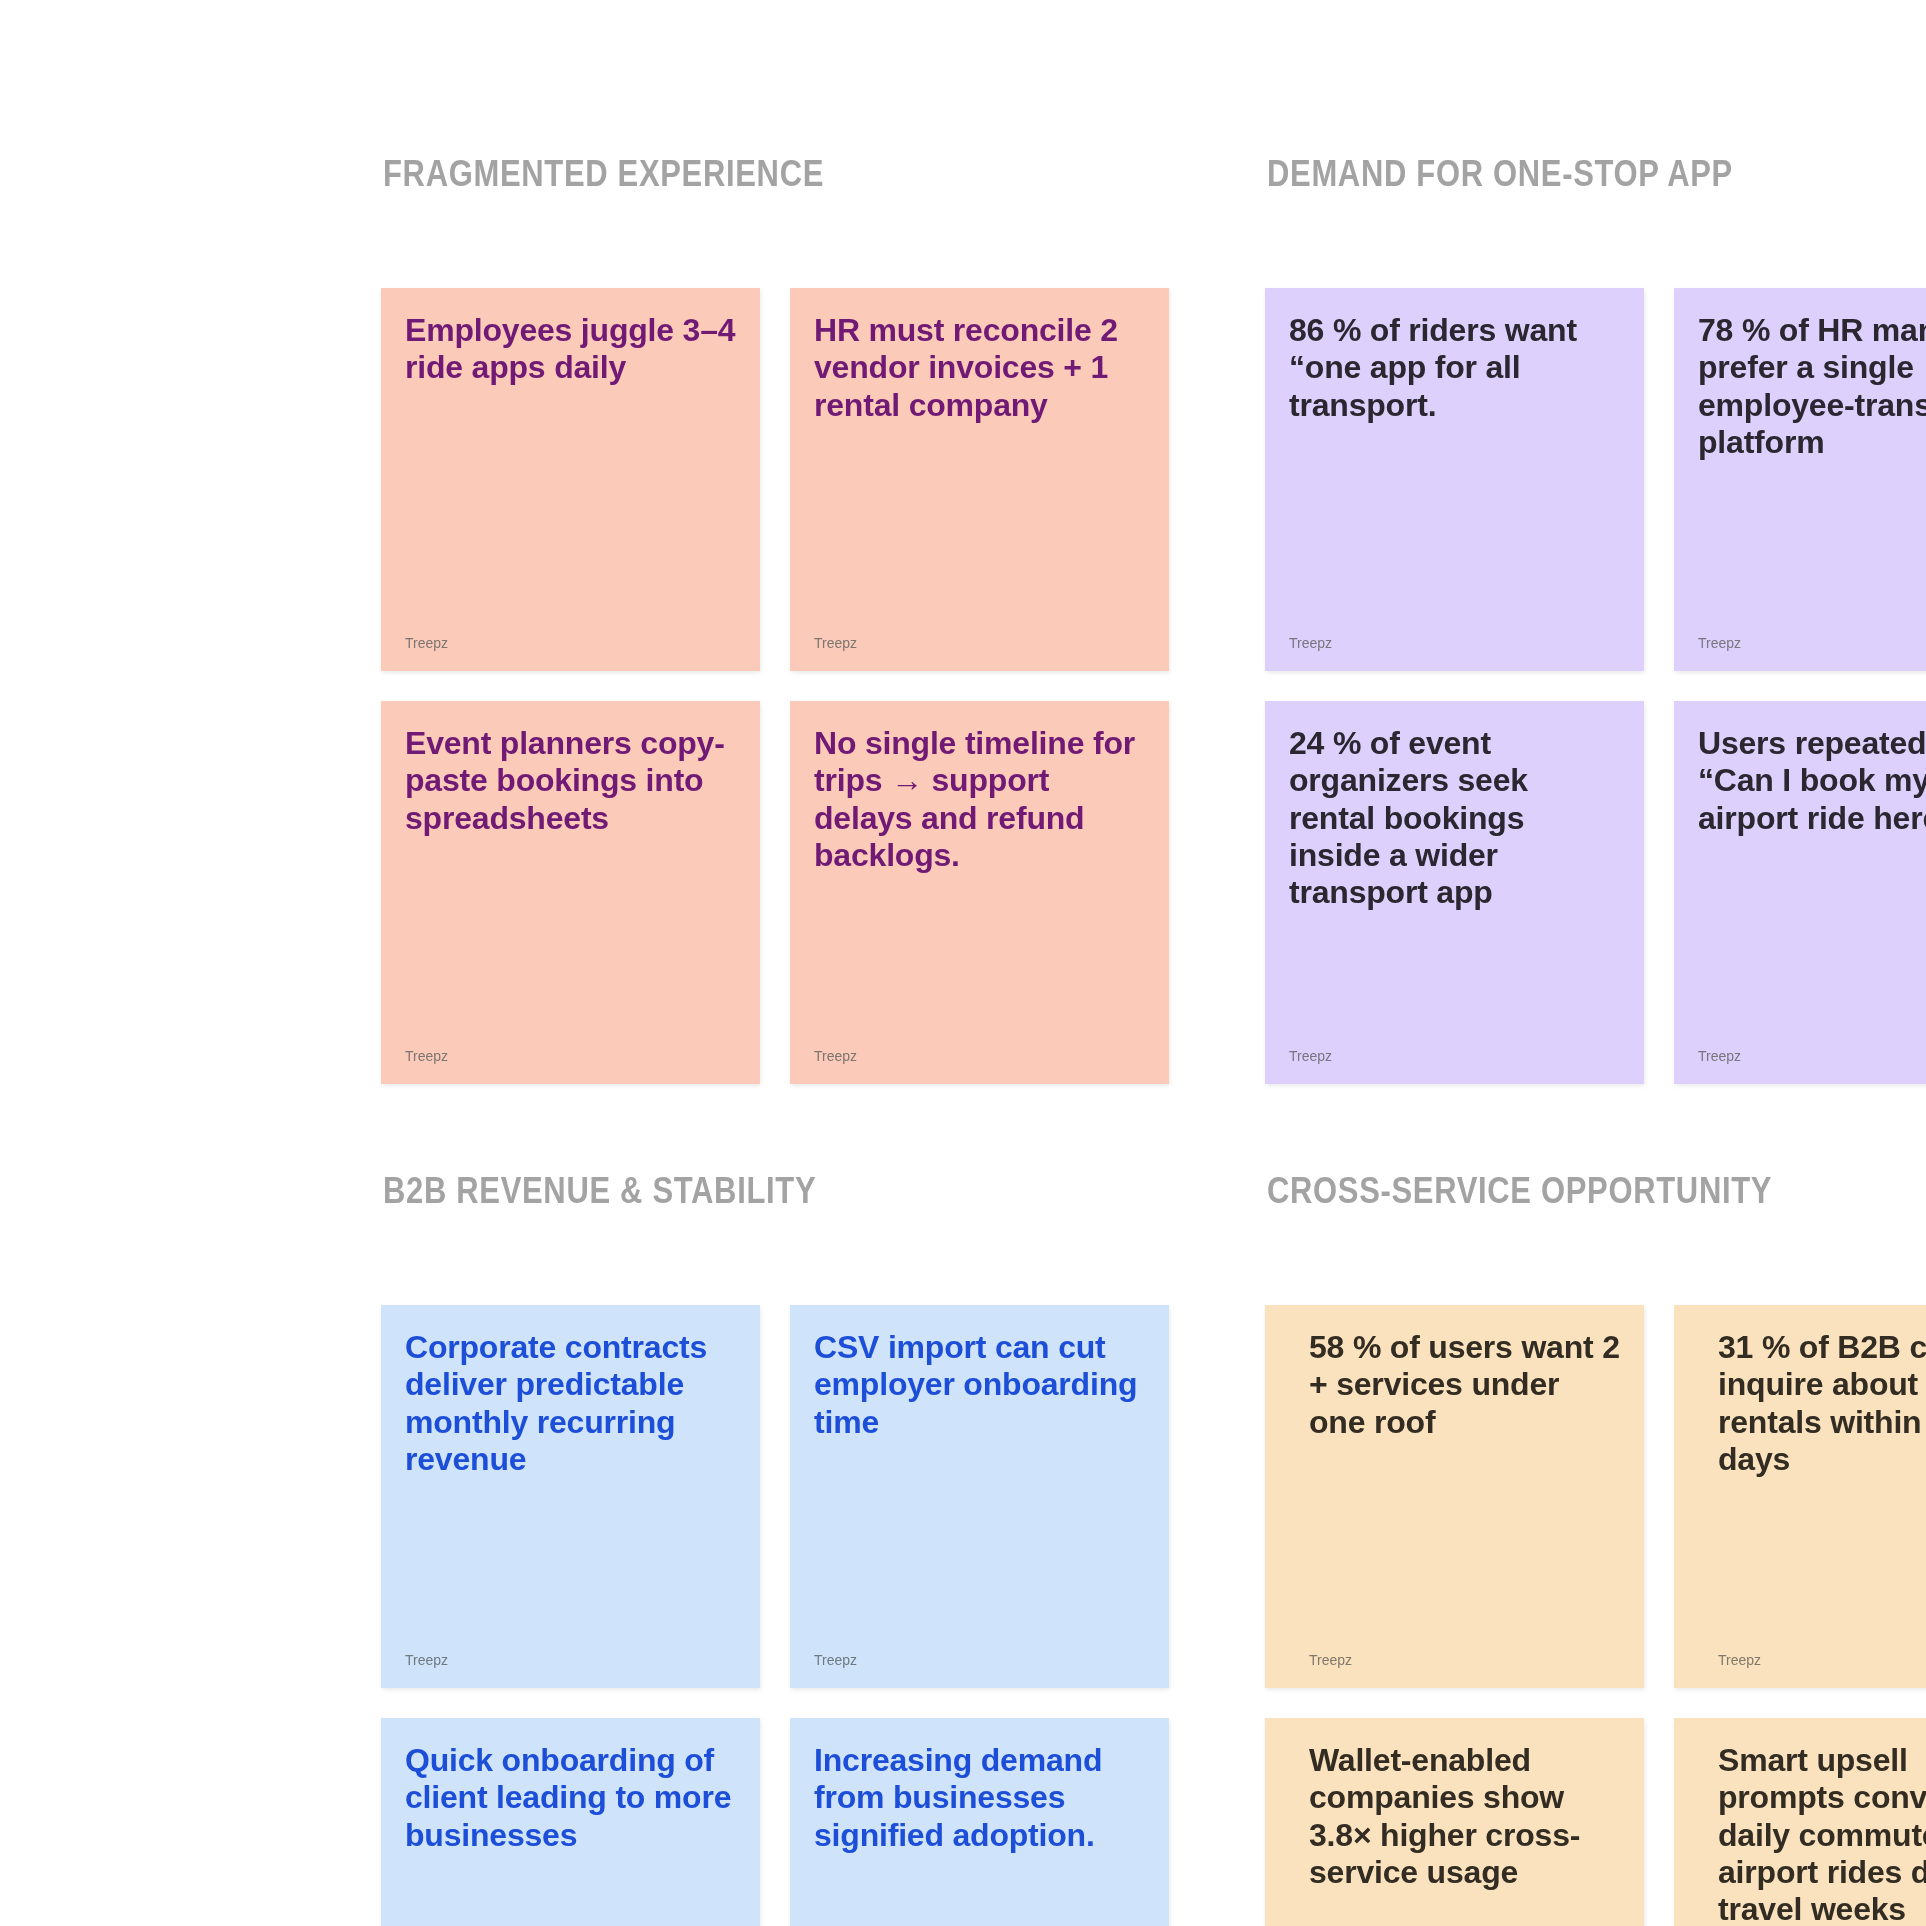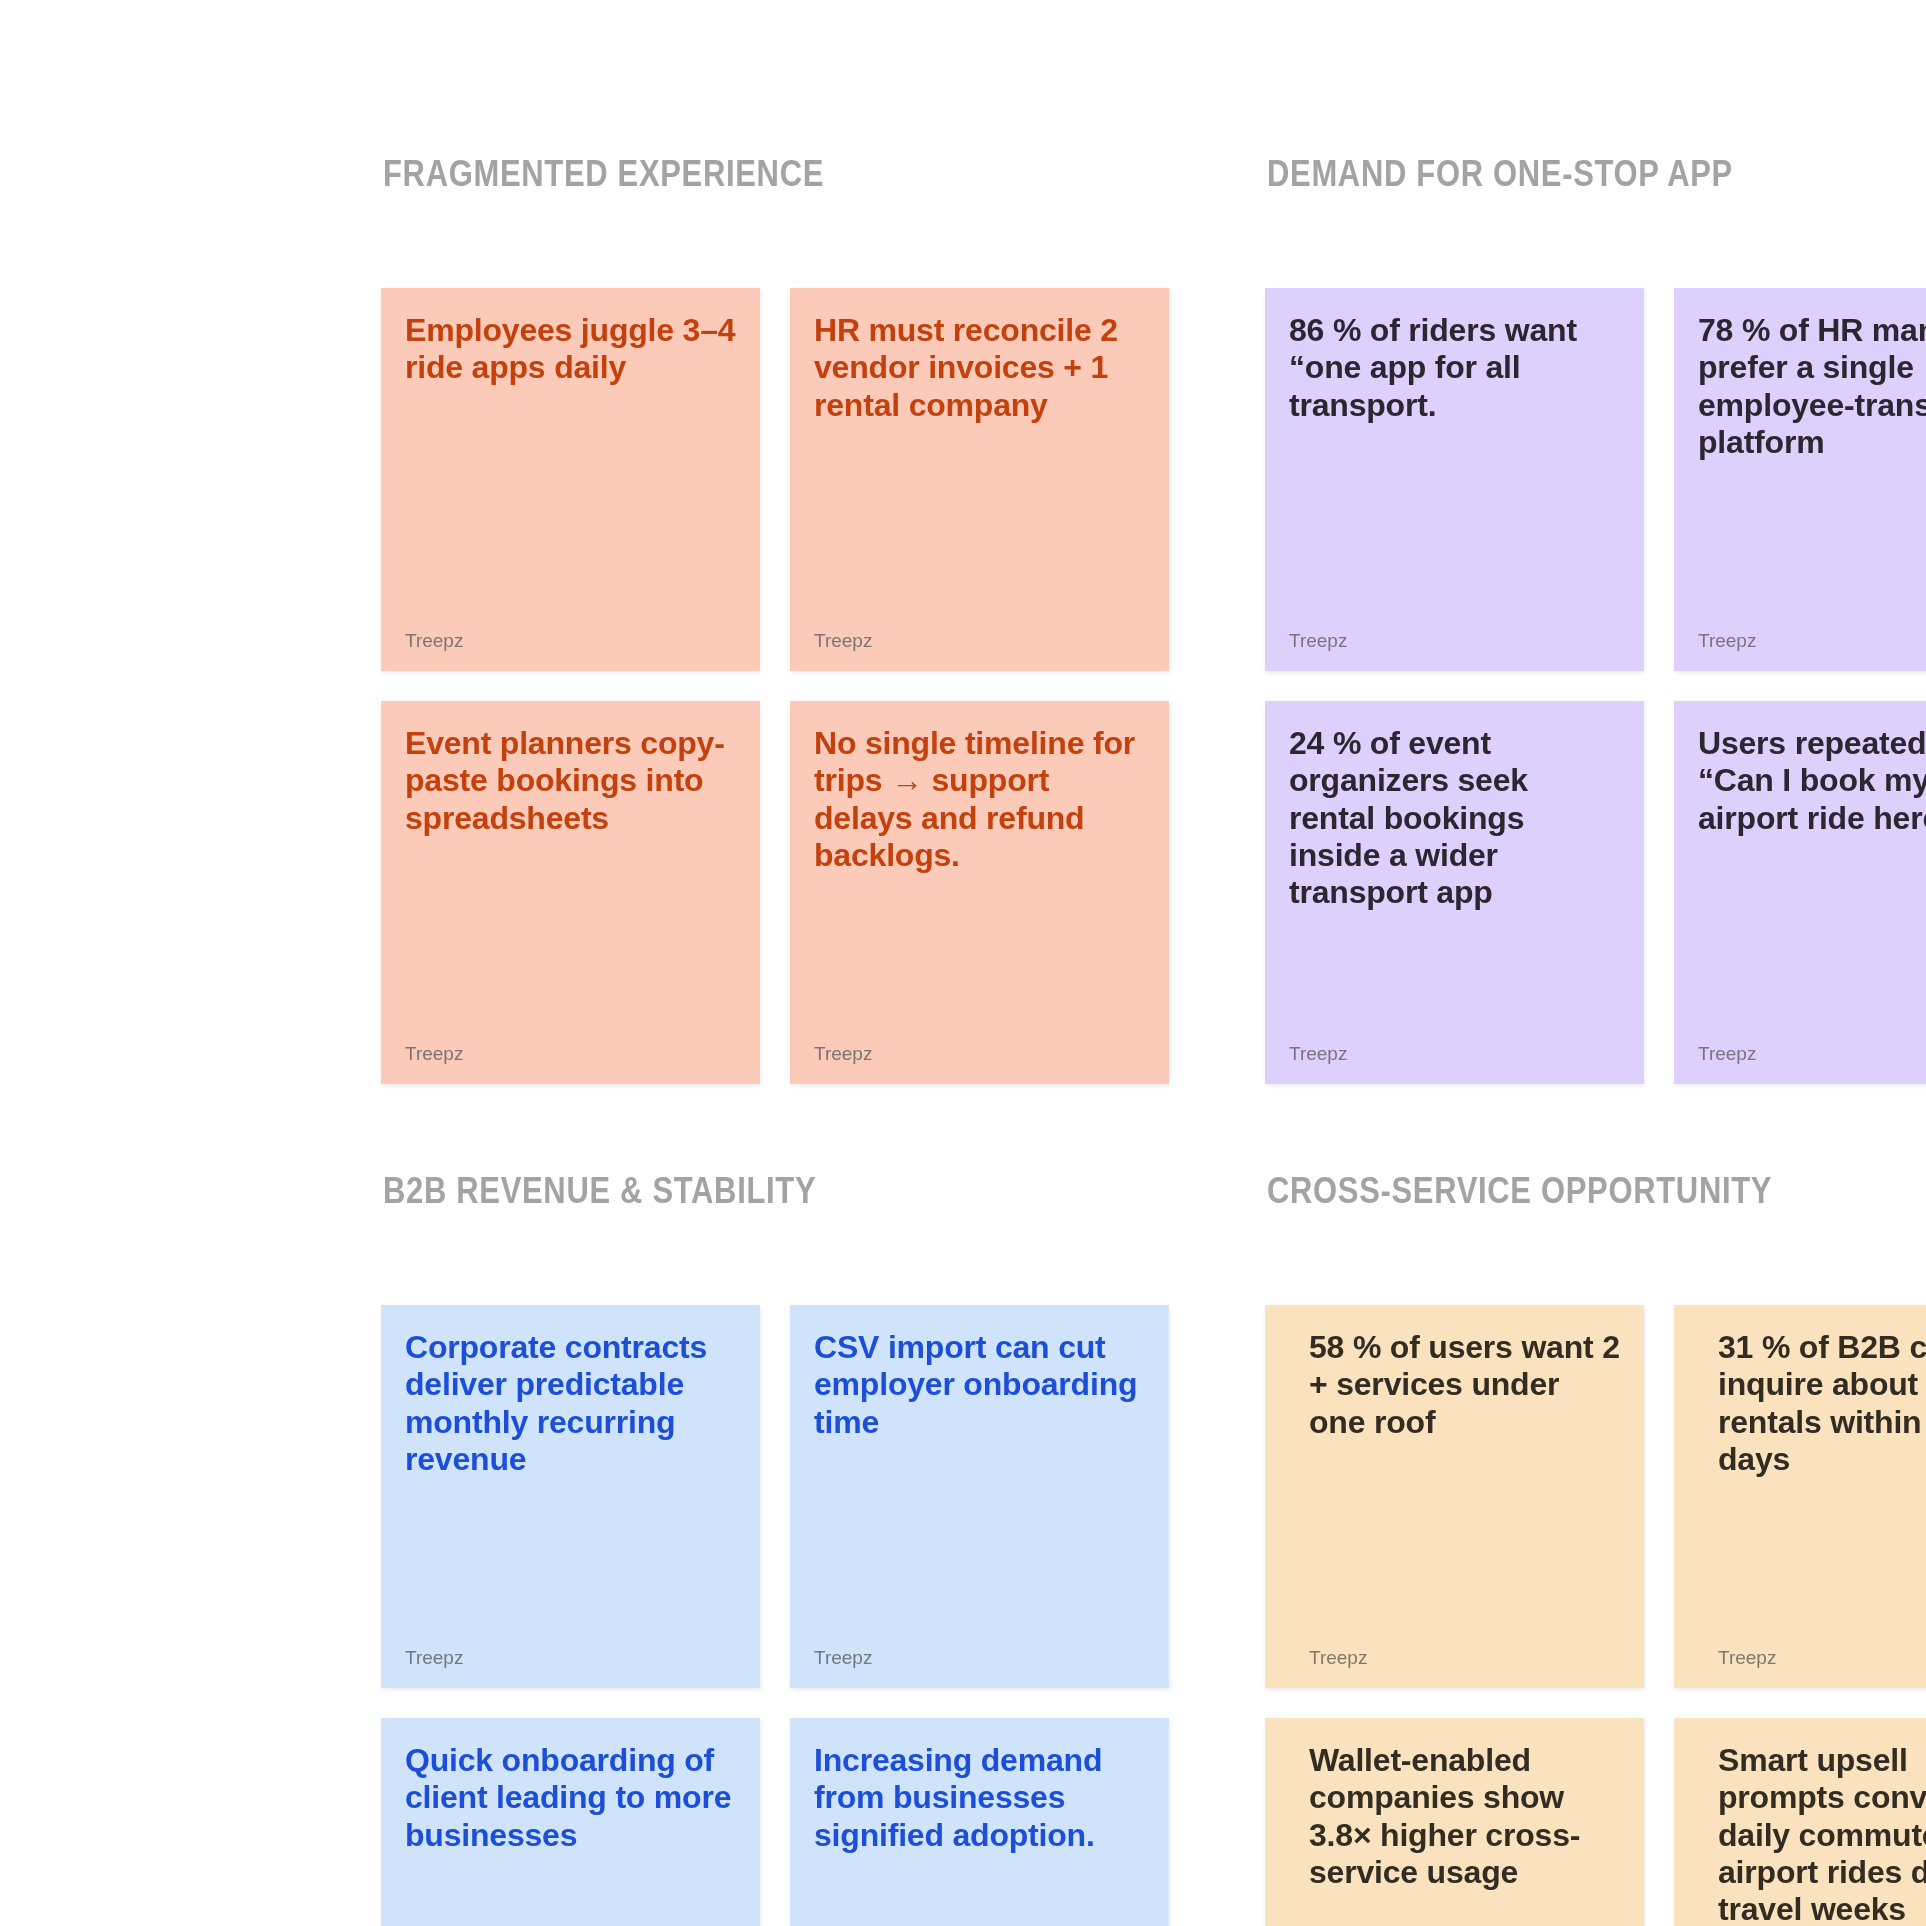--- a/index.html
+++ b/index.html
@@ -72,29 +72,29 @@
     display: flex;
     flex-direction: column;
     justify-content: space-between;
     box-shadow: 1.2px 1.9px 5px rgba(0,0,0,0.10);
   }
 
   .card-text {
     font-size: 32px;
     font-weight: 700;
     line-height: 1.165;
-    color: #c2410c;
+    color: #701a75;
     letter-spacing: -0.2px;
     margin: 0;
     word-break: normal;
     overflow-wrap: break-word;
   }
 
   .card-source {
-    font-size: 19px;
+    font-size: 14px;
     font-weight: 400;
     line-height: 1;
     color: #7d7572;
     margin: 0;
     padding-top: 7.7px;
   }
 
   
   .c-peach    { background: #fccab8; }
   .c-lavender { background: #ddd0fc; }

